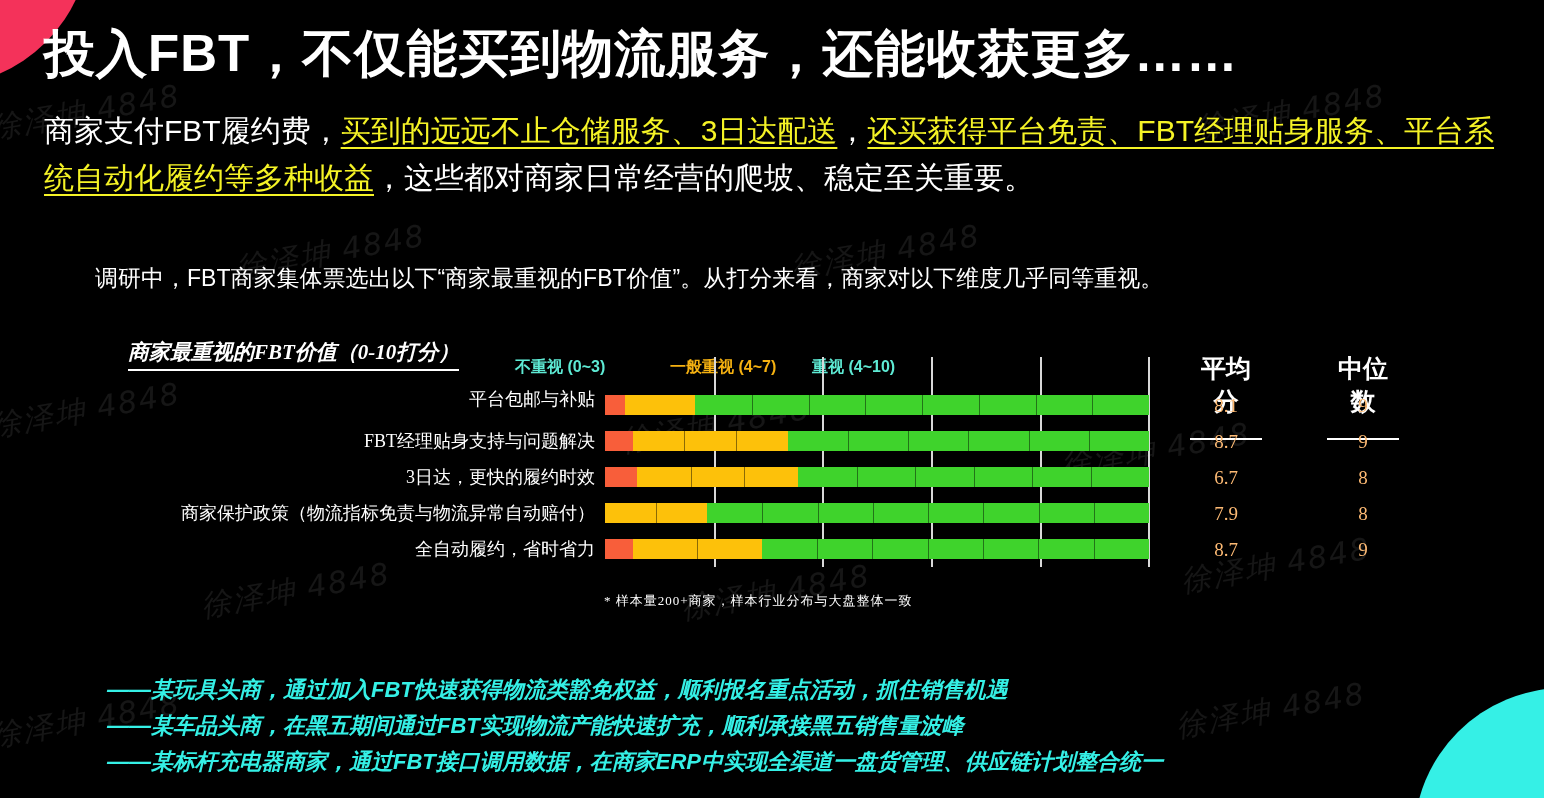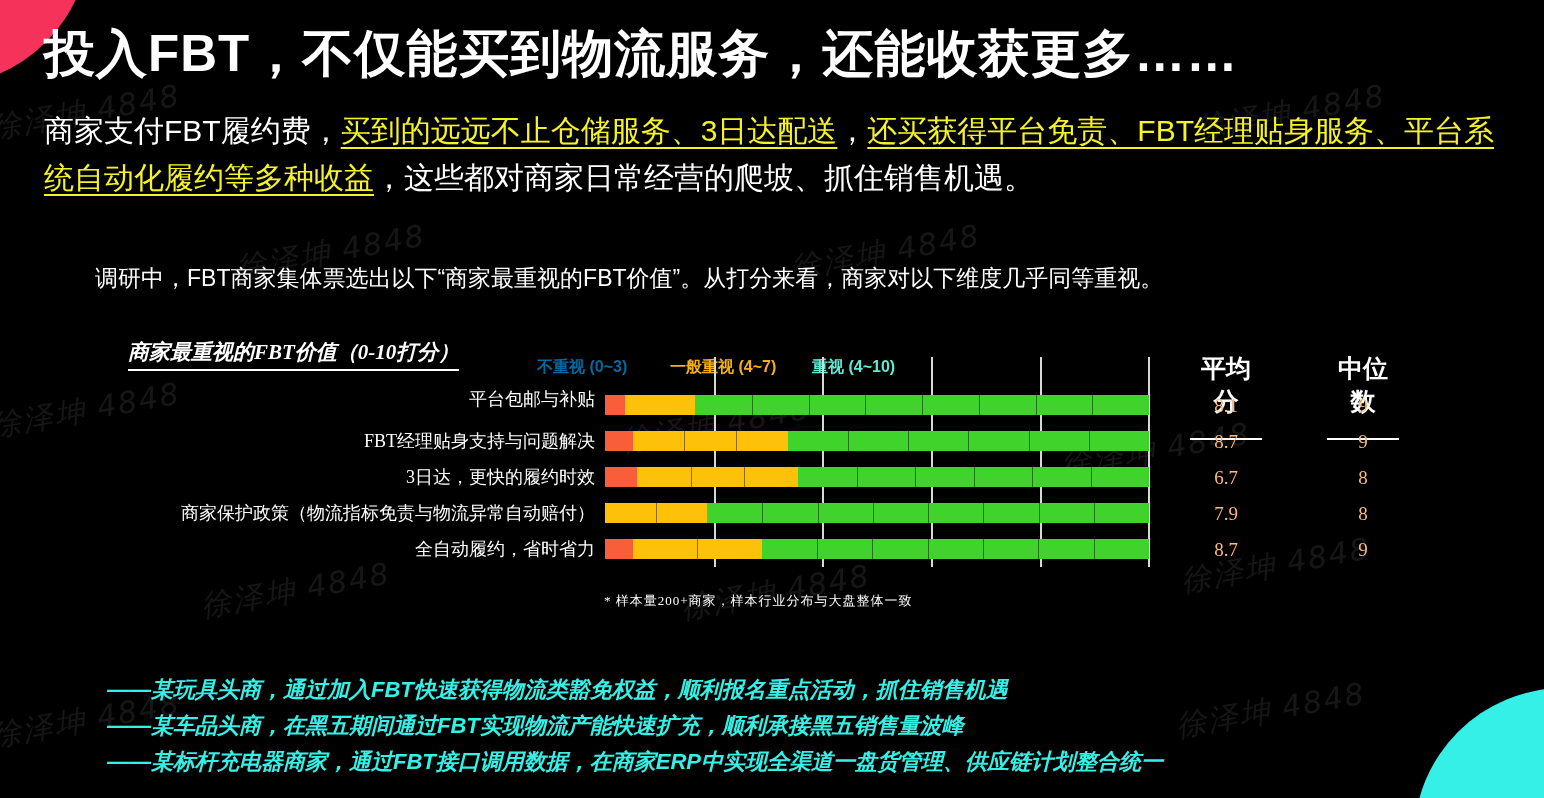--- a/index.html
+++ b/index.html
@@ -119,21 +119,21 @@
   }
 
   .legend-item {
     position: absolute;
     font-size: 16px;
     font-weight: bold;
     text-align: center;
     line-height: 1.3;
     white-space: nowrap;
   }
-  .legend-low  { left: 537px; top: 27px; color: #0369a1; }
+  .legend-low  { left: 515px; top: 27px; color: #5eead4; }
   .legend-mid  { left: 670px; top: 27px; color: #F5B111; width: 90px; }
   .legend-high { left: 812px; top: 27px; color: #5eead4; }
 
   
   .plot {
     position: absolute;
     left: 605px;
     top: 65px;
     width: 544px;
     height: 172px;
@@ -252,21 +252,21 @@
 <div class="wm" style="left:620px;  top:405px;">徐泽坤 4848</div>
 <div class="wm" style="left:1060px; top:430px;">徐泽坤 4848</div>
 <div class="wm" style="left:200px;  top:570px;">徐泽坤 4848</div>
 <div class="wm" style="left:680px;  top:572px;">徐泽坤 4848</div>
 <div class="wm" style="left:1180px; top:545px;">徐泽坤 4848</div>
 <div class="wm" style="left:-10px;  top:700px;">徐泽坤 4848</div>
 <div class="wm" style="left:1175px; top:690px;">徐泽坤 4848</div>
 
 <div class="headline">投入FBT，不仅能买到物流服务，还能收获更多……</div>
 
-<div class="subpara"><span>商家支付FBT履约费，</span><span class="hl">买到的远远不止仓储服务、3日达配送</span><span>，</span><span class="hl">还买获得平台免责、FBT经理贴身服务、平台系统自动化履约等多种收益</span><span>，这些都对商家日常经营的爬坡、抓住销售机遇。</span></div>
+<div class="subpara"><span>商家支付FBT履约费，</span><span class="hl">买到的远远不止仓储服务、3日达配送</span><span>，</span><span class="hl">还买获得平台免责、FBT经理贴身服务、平台系统自动化履约等多种收益</span><span>，这些都对商家日常经营的爬坡、稳定至关重要。</span></div>
 
 <div class="intro">调研中，FBT商家集体票选出以下“商家最重视的FBT价值”。从打分来看，商家对以下维度几乎同等重视。</div>
 
 <div class="chart">
 
   <div class="chart-title">商家最重视的FBT价值（0-10打分）</div>
 
   <div class="legend-item legend-low">不重视 (0~3)</div>
   <div class="legend-item legend-mid">
     <div>一般重视 (4~7)</div>

